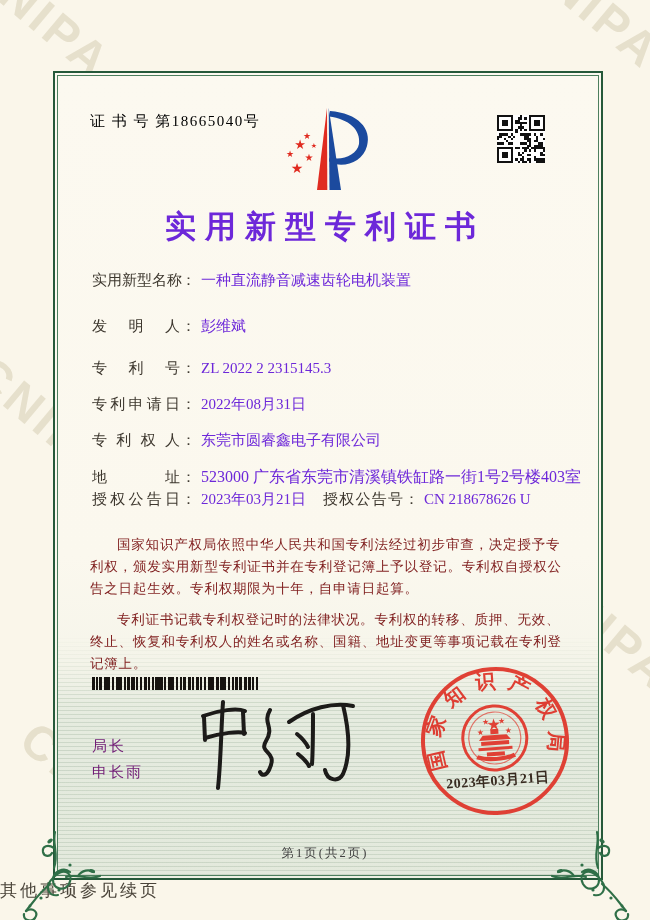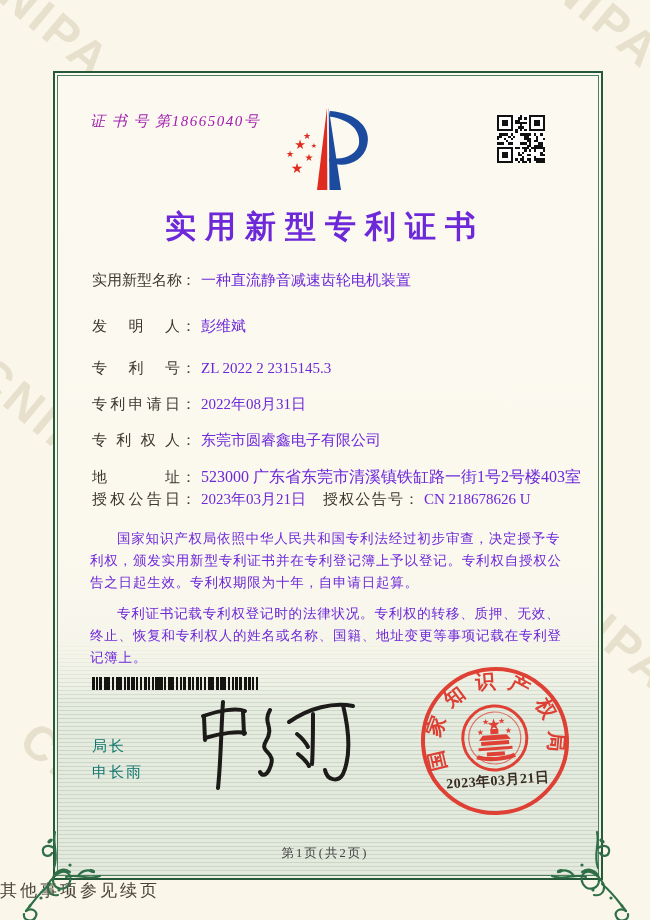--- a/index.html
+++ b/index.html
@@ -20,42 +20,42 @@
     background:
       repeating-linear-gradient(0deg, rgba(132,158,132,0.25) 0 1px, rgba(0,0,0,0) 1px 4px),
       linear-gradient(180deg, rgba(226,233,221,0) 0%, rgba(226,233,221,0.85) 35%, #e3e9dc 100%);
     -webkit-mask-image:linear-gradient(180deg,transparent 0,black 28%);
     mask-image:linear-gradient(180deg,transparent 0,black 28%);}
   .flourish{position:absolute;z-index:4;}
   .flourish.right{transform:scaleX(-1);}
 
   
   .content{position:absolute;inset:0;z-index:3;color:#3c362e;}
-  .cert-no{position:absolute;left:90px;top:112px;font-size:15px;letter-spacing:1.5px;color:#a21caf;font-style:italic;}
+  .cert-no{position:absolute;left:90px;top:112px;font-size:15px;letter-spacing:1.5px;color:#000000;}
   .doc-title{position:absolute;left:0;top:206px;width:100%;text-align:center;
              font-size:31px;font-weight:bold;letter-spacing:9px;color:#6d28d9;}
 
   .field-row{position:absolute;left:92px;font-size:15px;white-space:nowrap;color:#423c33;}
   .lab{display:inline-block;width:88px;text-align:justify;text-align-last:justify;color:#3d372e;margin-top:8px;}
   .colon{margin:0 5px 0 1px;}
   .val{color:#6d28d9;}
   .val.addr{font-size:16px;}
   .grp2{position:absolute;left:231px;top:0;white-space:nowrap;}
 
   .paras{position:absolute;left:90px;top:528px;width:474px;}
-  .paras p{margin:0 0 9px 0;text-indent:2em;font-size:13.5px;line-height:22px;
-           letter-spacing:0.8px;color:#6d28d9;}
+  .paras p{margin:6px 0 9px 0;text-indent:2em;font-size:13.5px;line-height:22px;
+           letter-spacing:0.8px;color:#7f1d1d;}
 
   .barcode{position:absolute;left:92px;top:677px;width:166px;height:13px;background:
      repeating-linear-gradient(90deg,#15130f 0 2px,transparent 2px 4px),
      repeating-linear-gradient(90deg,#15130f 0 1px,transparent 1px 7px),
      repeating-linear-gradient(90deg,#15130f 0 3px,transparent 3px 13px);}
 
   .officer{position:absolute;left:92px;font-family:"Liberation Sans",sans-serif;
-           font-size:15px;color:#0f766e;letter-spacing:2px;}
+           font-size:15px;color:#701a75;letter-spacing:2px;}
   .officer.t1{top:737px;}
   .officer.t2{top:763px;}
 
   .signature{position:absolute;left:185px;top:688px;z-index:3;}
 
   
   .seal{position:absolute;left:420px;top:666px;width:150px;height:150px;z-index:5;
         transform:rotate(-4deg);opacity:0.95;mix-blend-mode:multiply;}
   .seal-ring{position:absolute;inset:1px;border:4px solid #df372b;border-radius:50%;}
   .seal-date{position:absolute;left:0;top:106px;width:100%;text-align:center;

